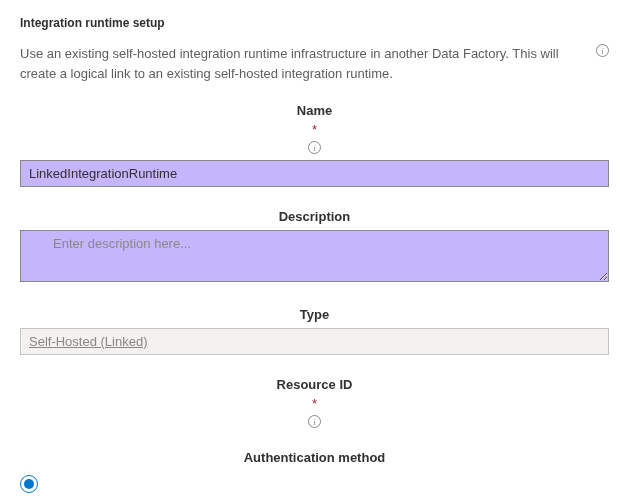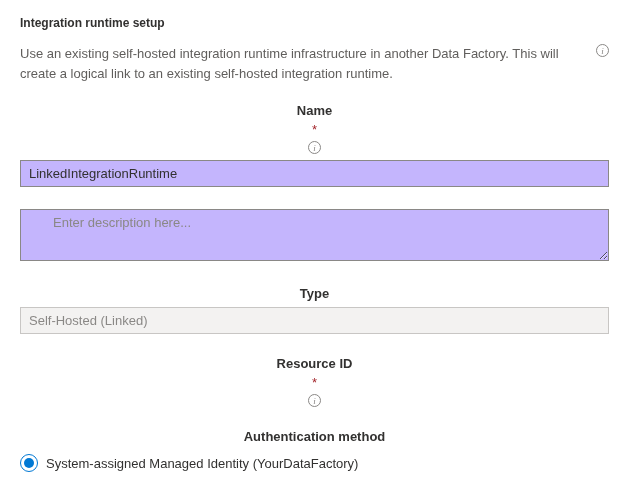--- a/index.html
+++ b/index.html
@@ -69,20 +69,21 @@
     }
     input[type="text"]::placeholder, textarea::placeholder { color: #8a8886; }
     textarea { min-height: 52px; padding-left: 32px; }
     .readonly-field {
       width: 100%;
       border: 1px solid #c8c6c4;
       background: #f3f2f1;
       color: #8a8886;
       padding: 5px 8px;
       font-size: 13px;
+      text-decoration: underline;
     }
     .highlight-red { outline: 3px solid #d83b01; outline-offset: -1px; }
     .highlight-red-thick {
       border: 3px solid #d83b01;
       padding: 3px;
     }
     .highlight-red-thick textarea { border: 1px solid #8a8886; width: 100%; }
     .name-wrap { display: flex; }
     .name-wrap input { flex: 1; }
     .radio-group { margin-top: 6px; }
@@ -127,20 +128,23 @@
     <span>Name</span>
     <span class="req">*</span>
     <span class="info-icon">i</span>
   </div>
   <div class="name-wrap">
     <input type="text" class="highlight-red" value="LinkedIntegrationRuntime" style="">
   </div>
 </div>
 
 <div class="field-group">
+  <div class="field-label">
+    <span>Description</span>
+  </div>
   <textarea placeholder="Enter description here..." style=""></textarea>
 </div>
 
 <div class="field-group">
   <div class="field-label">
     <span>Type</span>
   </div>
   <div class="readonly-field">Self-Hosted (Linked)</div>
 </div>
 
@@ -154,17 +158,16 @@
 
 <div class="field-group">
   <div class="field-label">
     <span>Authentication method</span>
   </div>
   <div class="radio-group">
     <div class="radio-row">
       <span class="radio selected">
           <span class="radio-dot"></span>
         </span>
-      <span class="radio-label">System-assigned Managed Identity (YourDataFactory)</span>
     </div>
 
   </div>
 </div>
 
 </body></html>

